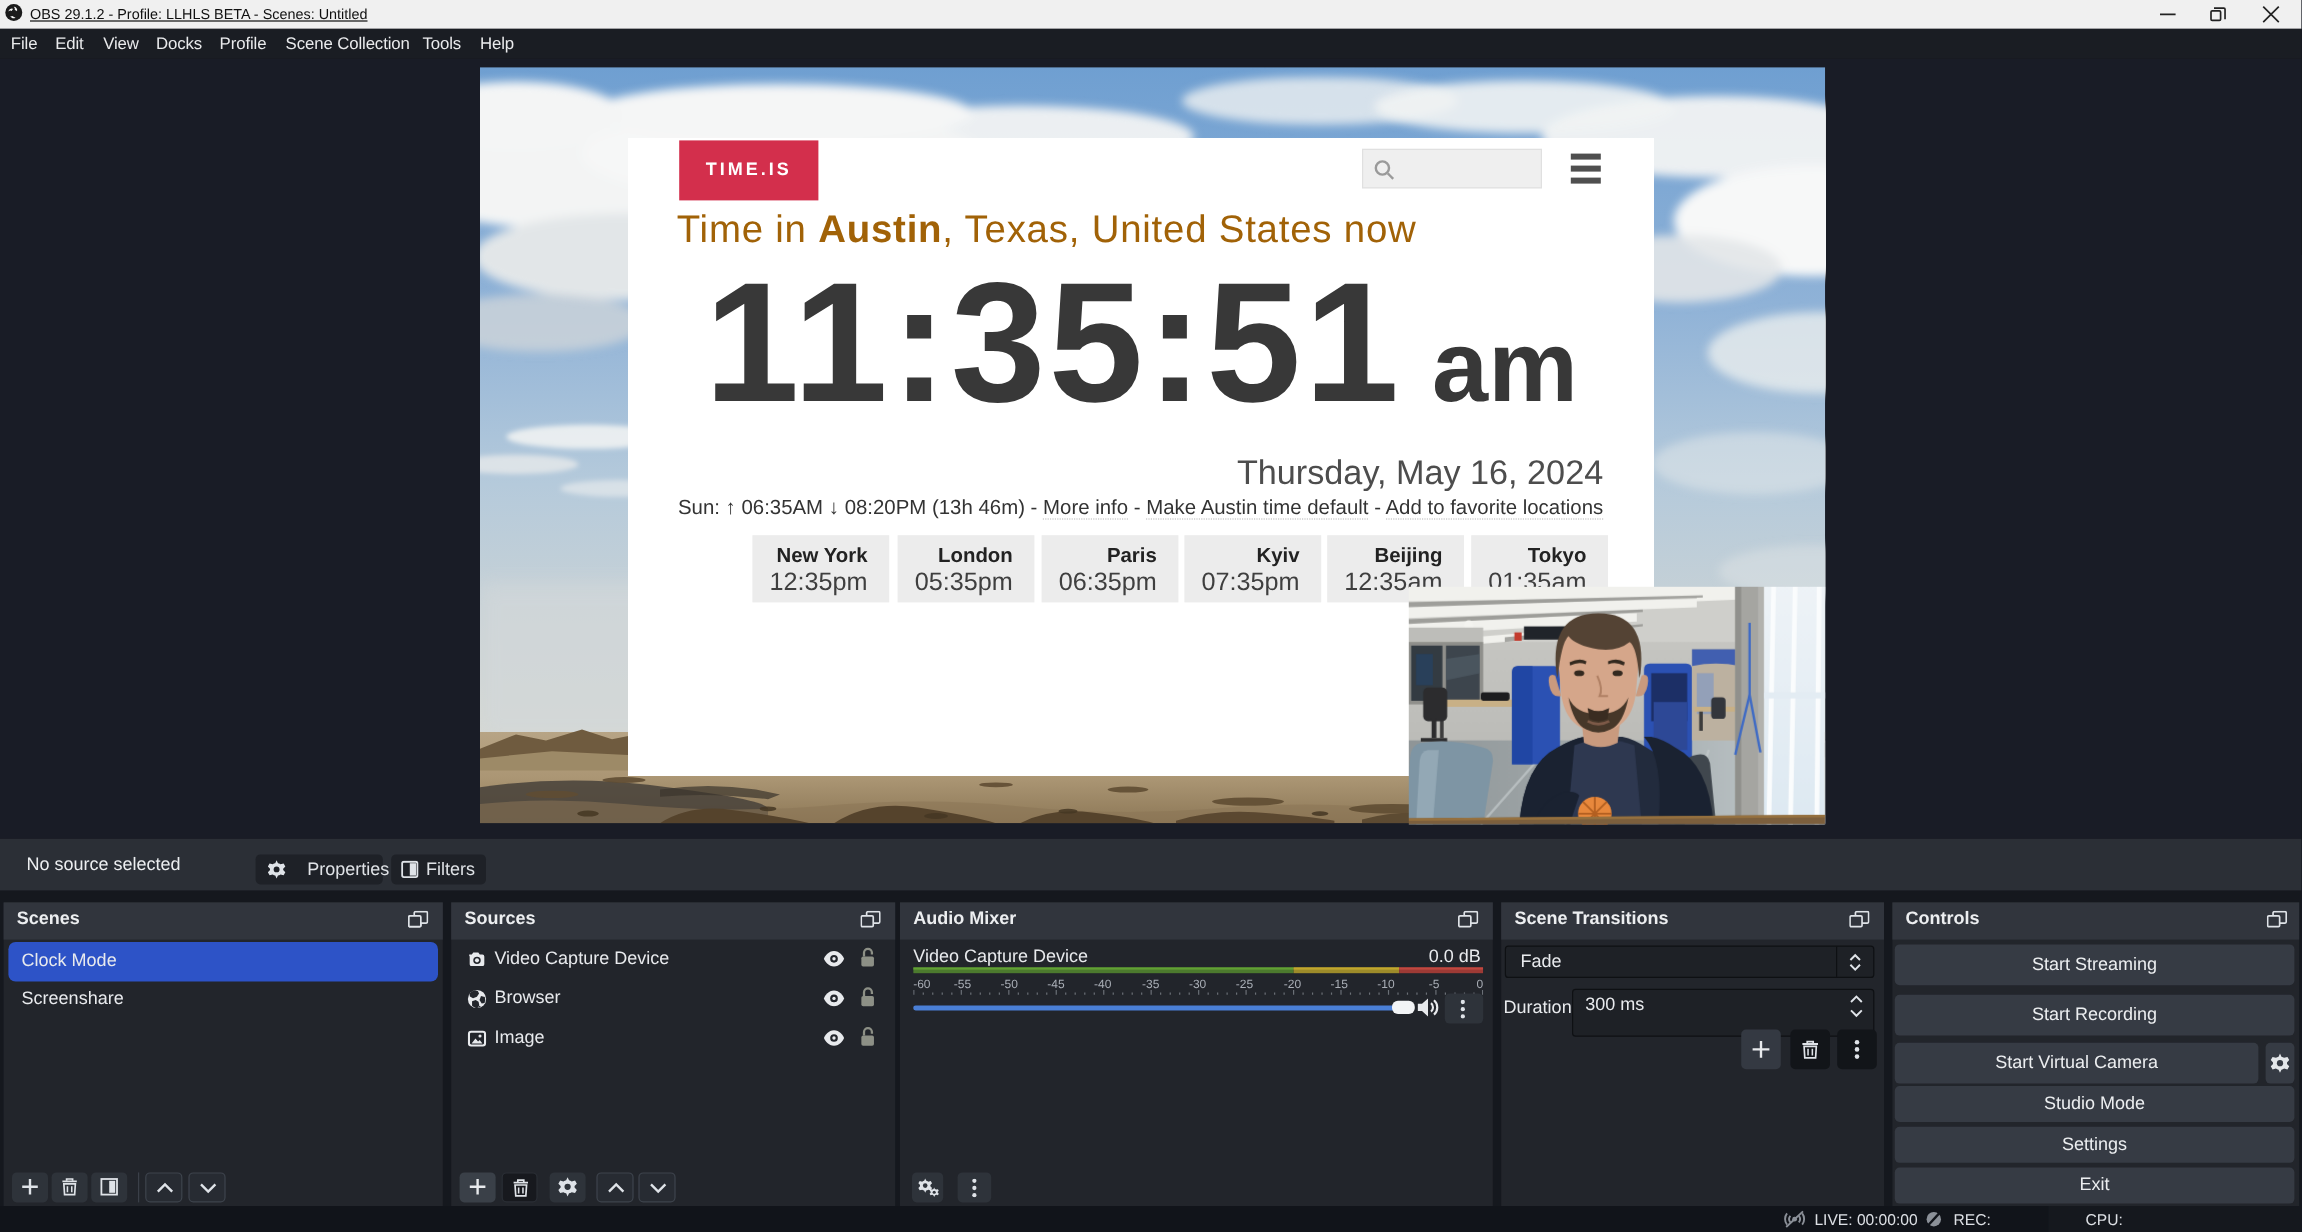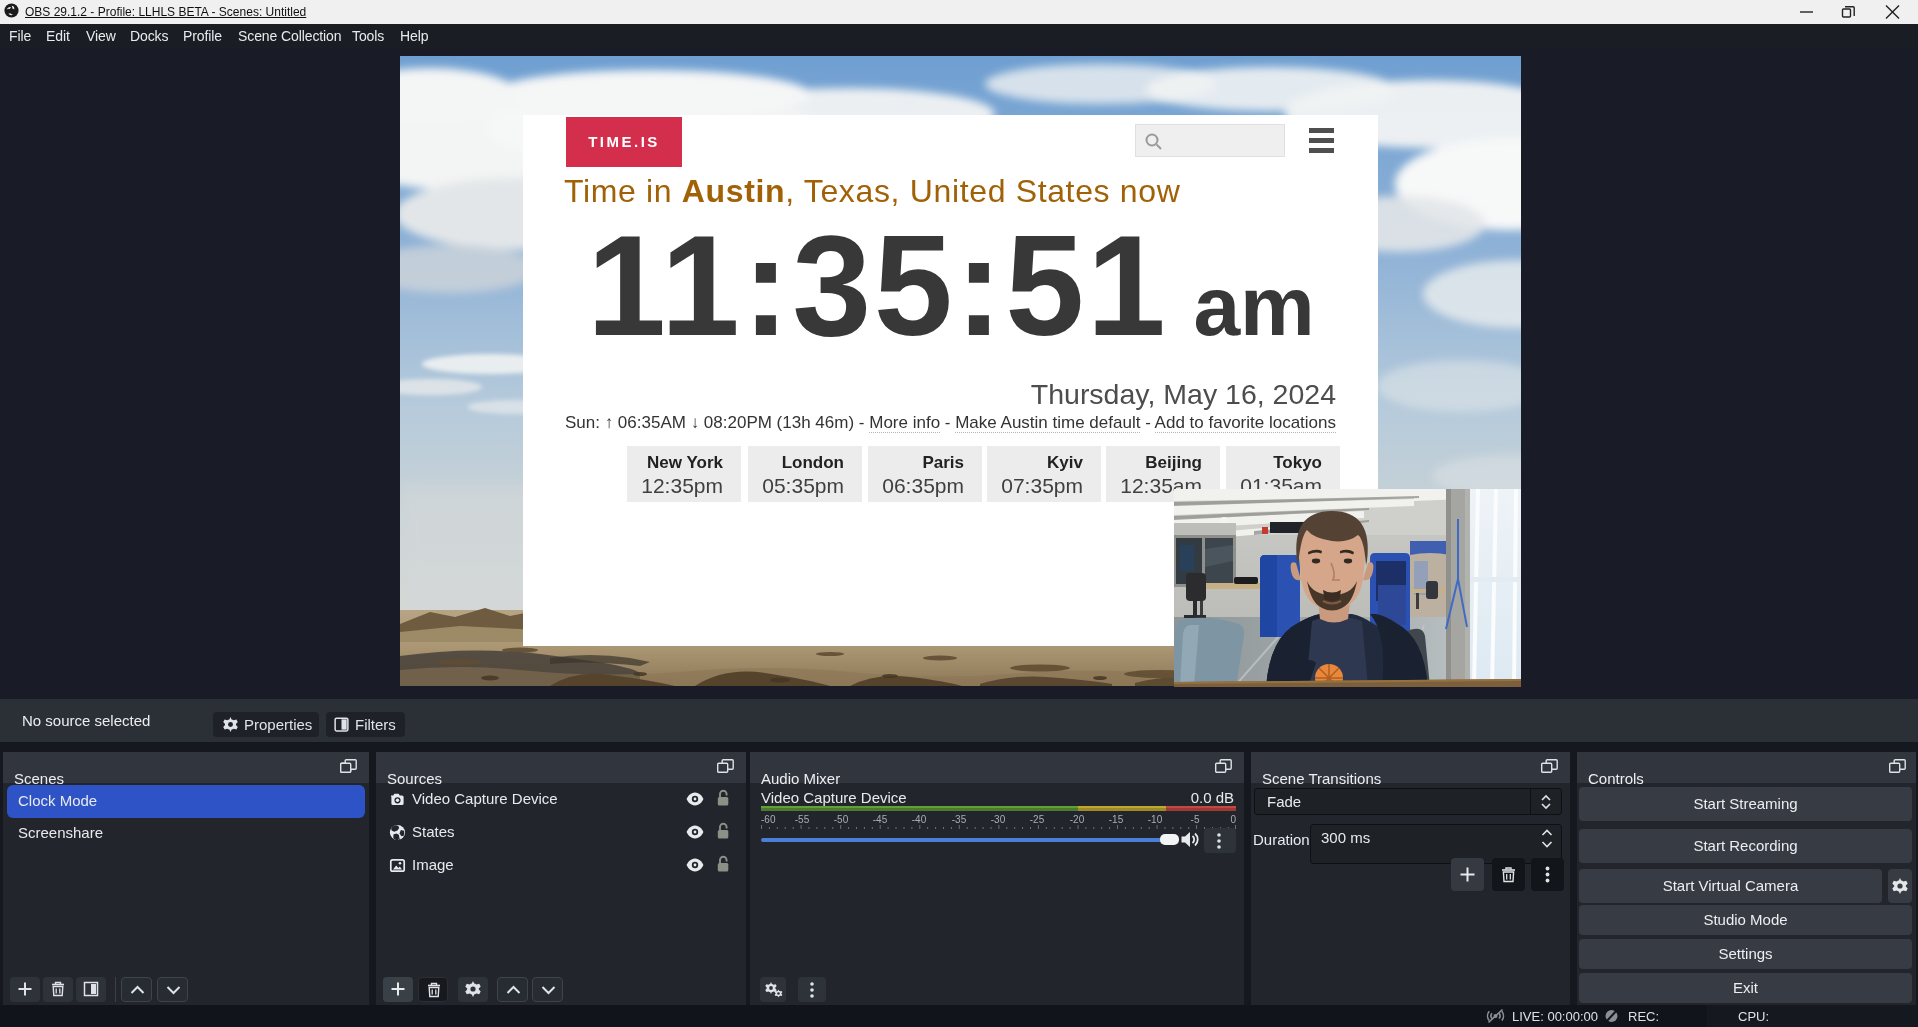--- a/index.html
+++ b/index.html
@@ -34,21 +34,21 @@
 .citytime { font-size:21px; color:#3f3f3f; margin-top:1px; }
 
 
 #srctoolbar { left:0; top:699px; width:1918px; height:43px; background:#2b2f36; }
 #nosource { left:22px; top:13px; font-size:15px; color:#eceef0; }
 .tbbtn { position:absolute; top:13px; height:25px; background:#1e2127; border-radius:4px; color:#dfe2e6; font-size:15px; line-height:25px; }
 
 
 .dock { position:absolute; top:752px; height:253px; background:#22252b; }
 .dockhead { position:absolute; left:0; top:0; right:0; height:31px; background:#31353d; }
-.docktitle { position:absolute; left:11px; top:18px; font-size:15px; font-weight:normal; color:#eceef0; }
+.docktitle { position:absolute; left:11px; top:5px; font-size:15px; font-weight:bold; color:#eceef0; }
 .popicon { position:absolute; top:7px; width:17px; height:15px; }
 .listrow { position:absolute; left:0; right:0; height:33px; font-size:15px; color:#e8eaed; }
 .dbtn { position:absolute; top:225px; width:30px; height:25px; background:#2e333a; border-radius:4px; }
 
 .cbtn { position:absolute; left:2px; width:333px; height:34px; background:#363b44; border-radius:4px; color:#eceef0; font-size:15px; text-align:center; line-height:34px; }
 
 
 #statusbar { left:0; top:1005px; width:1707px; height:22px; background:#11141a; color:#dde0e5; font-size:13px; }
 </style>
 </head>
@@ -361,21 +361,21 @@
     </svg>
   </div>
 
   <div class="abs" id="srctoolbar">
     <div class="abs" id="nosource">No source selected</div>
     <div class="tbbtn" style="left:213px;width:106px;">
       <svg style="position:absolute;left:9px;top:4px" width="17" height="17" viewBox="0 0 18 18">
           <path d="M9 1 L10.2 3.6 A5.6 5.6 0 0 1 12.4 4.5 L15.2 3.8 L16.7 6.4 L14.8 8.4 A5.6 5.6 0 0 1 14.8 9.6 L16.7 11.6 L15.2 14.2 L12.4 13.5 A5.6 5.6 0 0 1 10.2 14.4 L9 17 L7.8 14.4 A5.6 5.6 0 0 1 5.6 13.5 L2.8 14.2 L1.3 11.6 L3.2 9.6 A5.6 5.6 0 0 1 3.2 8.4 L1.3 6.4 L2.8 3.8 L5.6 4.5 A5.6 5.6 0 0 1 7.8 3.6 Z" fill="#dfe3e8"></path>
           <circle cx="9" cy="9" r="2.6" fill="#1e2127"></circle>
         </svg>
-      <span style="margin-left:31px">Properties</span>
+      <span style="margin-left:43px">Properties</span>
     </div>
     <div class="tbbtn" style="left:326px;width:79px;">
       <svg style="position:absolute;left:8px;top:5px" width="15" height="15" viewBox="0 0 16 16">
           <rect x="1.2" y="1.2" width="13.6" height="13.6" rx="1.5" fill="none" stroke="#dfe3e8" stroke-width="1.6"></rect>
           <rect x="8" y="2.5" width="5.5" height="11" fill="#dfe3e8"></rect>
         </svg>
       <span style="margin-left:29px">Filters</span>
     </div>
   </div>
 
@@ -455,21 +455,21 @@
     <div class="listrow" style="top:64px;">
       <svg style="position:absolute;left:13px;top:8px" width="17" height="17" viewBox="0 0 17 17">
           <circle cx="8.5" cy="8.5" r="7.6" fill="#e8eaed"></circle>
           <g fill="#22252b">
             <path d="M2.2 4.2 q1.6 -2.4 4.4 -3 l2.6 0.6 1 2.2 -1.8 2.6 -3.2 1.2 -2.6 -1.4 z"></path>
             <path d="M4.4 10.4 l3 -1 2.4 1.4 0.6 3 -1.6 2.6 q-2.6 -0.4 -4.4 -2.2 z"></path>
             <path d="M11.8 6 l3.2 0.8 q0.8 2.6 -0.2 5 l-2.4 0.4 -1.8 -2.8 z"></path>
             <path d="M9.4 15.9 q1.4 -0.1 2.6 -0.7 l-1.8 -1 z"></path>
           </g>
         </svg>
-      <span style="position:absolute;left:36px;top:7px">States</span>
+      <span style="position:absolute;left:36px;top:7px">Browser</span>
       <svg style="position:absolute;left:310px;top:9px" width="18" height="14" viewBox="0 0 18 14">
           <path d="M9 0.5 C4.5 0.5 1.6 4.5 0.6 7 C1.6 9.5 4.5 13.5 9 13.5 C13.5 13.5 16.4 9.5 17.4 7 C16.4 4.5 13.5 0.5 9 0.5 Z" fill="#e8eaed"></path>
           <circle cx="9" cy="7" r="3.2" fill="#22252b"></circle>
           <circle cx="9" cy="7" r="1.4" fill="#e8eaed"></circle>
         </svg>
       <svg style="position:absolute;left:340px;top:5px" width="14" height="20" viewBox="0 0 14 20">
           <path d="M4 9 V6 a3.3 3.3 0 0 1 6.6 0 V7.4" fill="none" stroke="#8d9086" stroke-width="1.9"></path>
           <rect x="1.8" y="9" width="10.5" height="8.5" rx="1.5" fill="#8d9086"></rect>
         </svg>
     </div>

